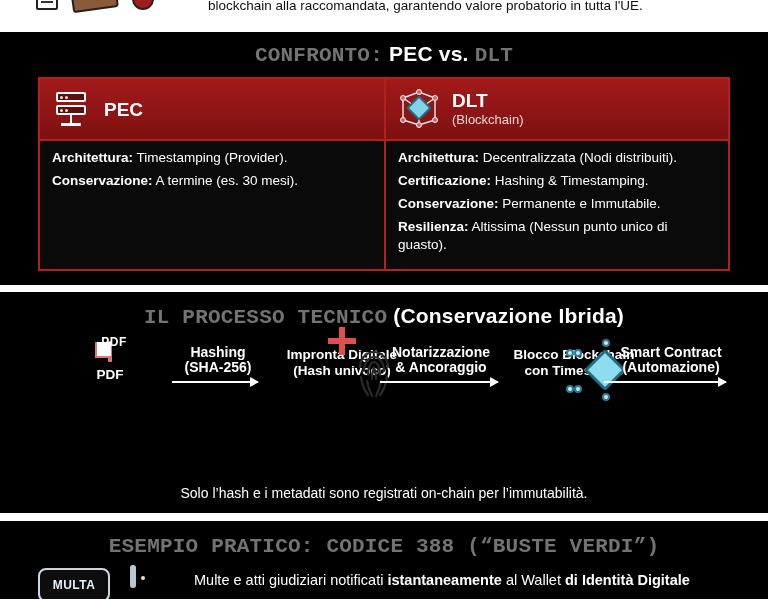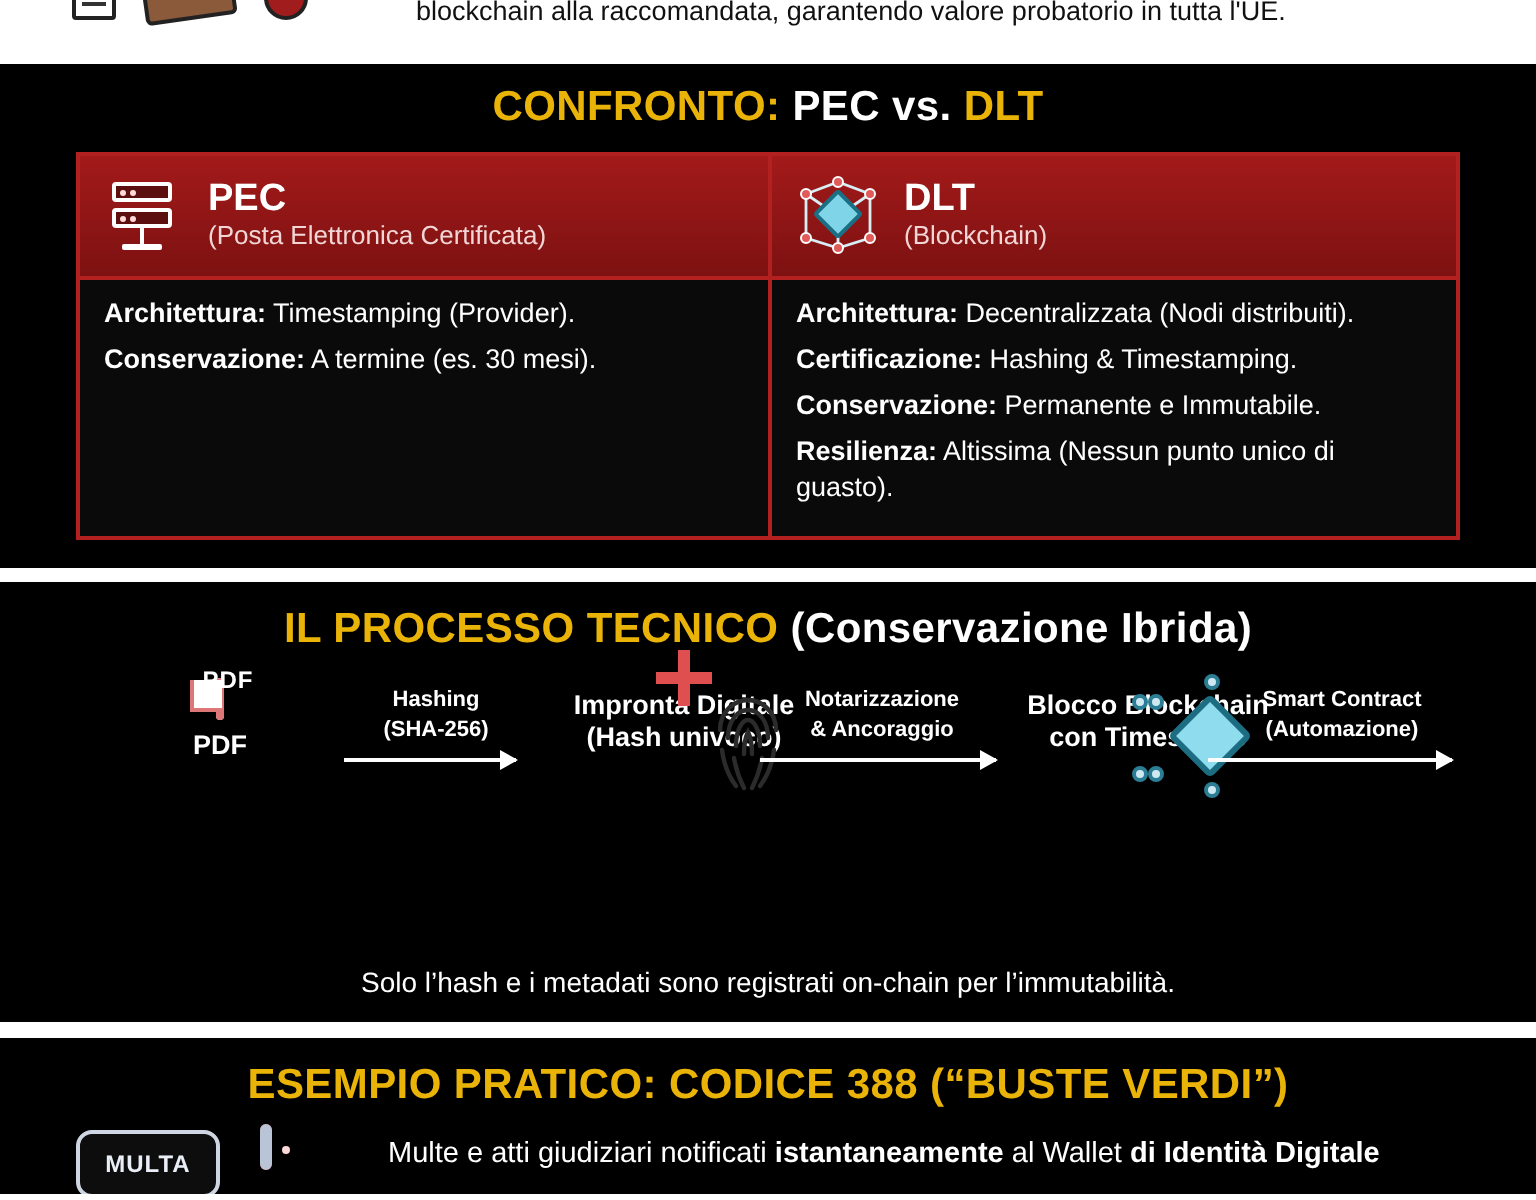--- a/index.html
+++ b/index.html
@@ -57,21 +57,21 @@
     padding: 10px 0 14px 0;
     position: relative;
   }
   .sec-title {
     text-align: center;
     font-size: 21px;
     font-weight: bold;
     letter-spacing: .2px;
     margin-bottom: 10px;
   }
-  .sec-title .red { color: #eab308; }
+  .sec-title .red { color: #737373; font-family: Liberation Mono, monospace; }
   .sec-title .white { color: #ffffff; }
 
   .cmp-table {
     margin: 0 38px;
     border: 2px solid #b32020;
     display: flex;
     background: #0a0a0a;
   }
   .cmp-col { flex: 1 1 50%; }
   .cmp-col + .cmp-col { border-left: 2px solid #b32020; }
@@ -202,21 +202,21 @@
   .ico-block .c { left: 0;  top: 44px; }
   .ico-block .d { right: 0; top: 44px; }
   .ico-block .e { left: 28px; top: -2px; }
   .ico-block .f { left: 28px; top: 52px; }
 
   .arrow {
     position: absolute;
     text-align: center;
   }
   .arrow .lbl {
-    color: #ffffff; font-size: 11px; font-weight: bold; line-height: 15px;
+    color: #ffffff; font-size: 14px; font-weight: bold; line-height: 15px;
   }
   .arrow .line {
     position: relative; height: 2px; background: #ffffff; margin-top: 6px;
   }
   .arrow .line:after {
     content: ""; position: absolute; right: -1px; top: -4px;
     border-left: 9px solid #ffffff;
     border-top: 5px solid transparent;
     border-bottom: 5px solid transparent;
   }
@@ -294,21 +294,20 @@
             <span class="unit u2"></span>
             <span class="dot d1"></span>
               <span class="dot d2"></span>
             <span class="dot d3"></span>
               <span class="dot d4"></span>
             <span class="stem"></span>
               <span class="base"></span>
           </span>
           <span>
             <h3>PEC</h3>
-            <span class="sub">(Posta Elettronica Certificata)</span>
           </span>
         </div>
         <div class="cmp-body">
           <div class="cmp-row">
             <b>Architettura:</b>
             <span>Timestamping (Provider).</span>
           </div>
           <div class="cmp-row">
             <b>Conservazione:</b>
             <span>A termine (es. 30 mesi).</span>

